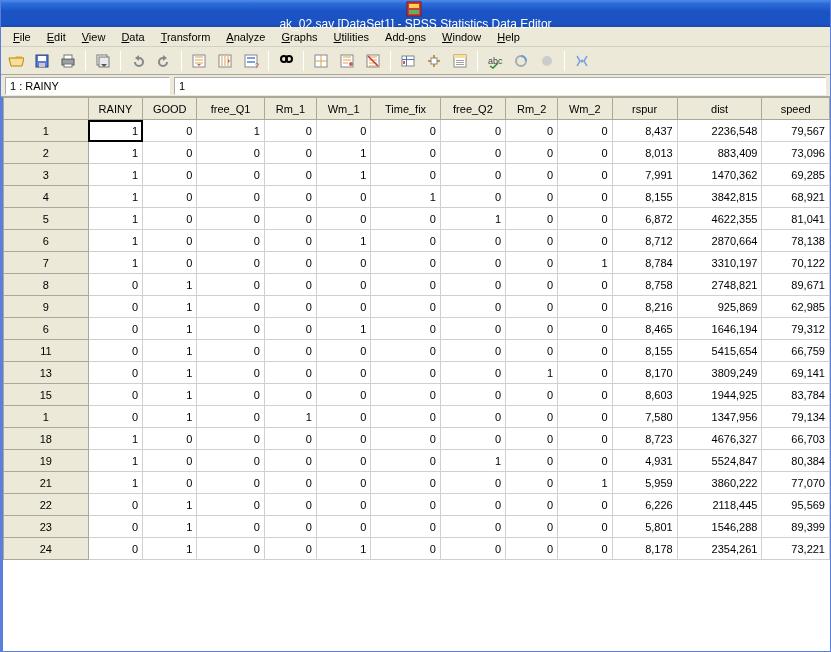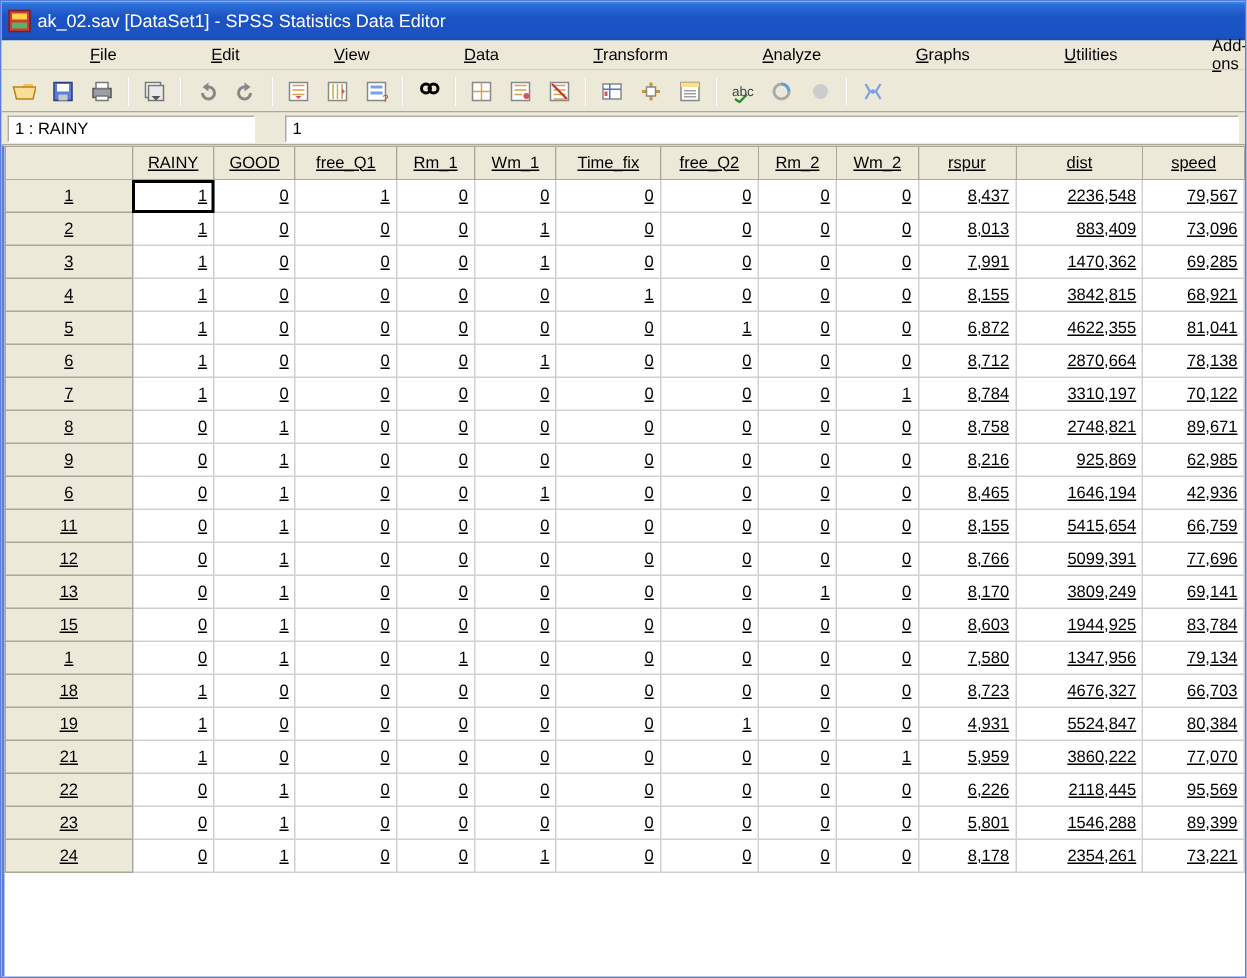--- a/index.html
+++ b/index.html
@@ -13,39 +13,39 @@
     border: 1px solid #5a7edc;
   }
   .title-bar {
     height: 26px;
     background: linear-gradient(to bottom, #3f8cf3 0%, #2d6fd9 8%, #1b53c4 40%, #1b53c4 88%, #174aa8 100%);
     color: white;
     display: flex;
     align-items: center;
     padding: 0 4px;
     font-size: 12px;
+    flex-direction: column;
   }
   .title-bar .app-icon {
     width: 16px; height: 16px;
     margin-right: 4px;
     display:inline-flex; align-items:center; justify-content:center;
   }
   .menu-bar {
     height: 20px;
     background: #ece9d8;
     display: flex;
     align-items: center;
     padding: 0 4px;
     border-bottom: 1px solid #d4d0c8;
   }
   .menu-bar .menu-item {
     padding: 2px 8px;
     color: #000;
     cursor: default;
-    margin-left: 47px;
   }
   .menu-bar .menu-item .ul { text-decoration: underline; }
   .toolbar {
     height: 28px;
     background: #ece9d8;
     display: flex;
     align-items: center;
     padding: 2px 4px;
     gap: 4px;
     border-bottom: 1px solid #aca899;
@@ -67,40 +67,39 @@
     display: flex;
     align-items: center;
     padding: 1px 4px;
     border-bottom: 1px solid #aca899;
   }
   .sb-label {
     width: 165px; height: 18px;
     border: 1px inset #fff;
     background: #fff;
     padding: 1px 4px;
-    margin-right: 20px;
+    margin-right: 4px;
     font-size: 11px;
     color: #000;
     display: flex; align-items: center;
   }
   .sb-value {
     flex: 1; height: 18px;
     border: 1px inset #fff;
     background: #fff;
     padding: 1px 4px;
     font-size: 11px;
   }
   .grid-area {
     position: relative;
     width: 100%;
     height: calc(652px - 26px - 20px - 28px - 22px - 2px);
     background: #fff;
     overflow: hidden;
     border-left: 2px solid #5a7edc;
-    text-decoration: underline;
   }
   table.spss {
     border-collapse: collapse;
     width: 100%;
     table-layout: fixed;
   }
   table.spss th, table.spss td {
     border: 1px solid #d0d0d0;
     font-size: 11px;
     height: 22px;
@@ -498,51 +497,36 @@
           <td>1</td>
           <td>0</td>
           <td>0</td>
           <td>1</td>
           <td>0</td>
           <td>0</td>
           <td>0</td>
           <td>0</td>
           <td>8,465</td>
           <td>1646,194</td>
-          <td>42,936</td>
+          <td>79,312</td>
         </tr>
         <tr>
           <th class="rowhdr">11</th>
           <td>0</td>
           <td>1</td>
           <td>0</td>
           <td>0</td>
           <td>0</td>
           <td>0</td>
           <td>0</td>
           <td>0</td>
           <td>0</td>
           <td>8,155</td>
           <td>5415,654</td>
           <td>66,759</td>
-        </tr>
-        <tr>
-          <th class="rowhdr">12</th>
-          <td>0</td>
-          <td>1</td>
-          <td>0</td>
-          <td>0</td>
-          <td>0</td>
-          <td>0</td>
-          <td>0</td>
-          <td>0</td>
-          <td>0</td>
-          <td>8,766</td>
-          <td>5099,391</td>
-          <td>77,696</td>
         </tr>
         <tr>
           <th class="rowhdr">13</th>
           <td>0</td>
           <td>1</td>
           <td>0</td>
           <td>0</td>
           <td>0</td>
           <td>0</td>
           <td>0</td>

